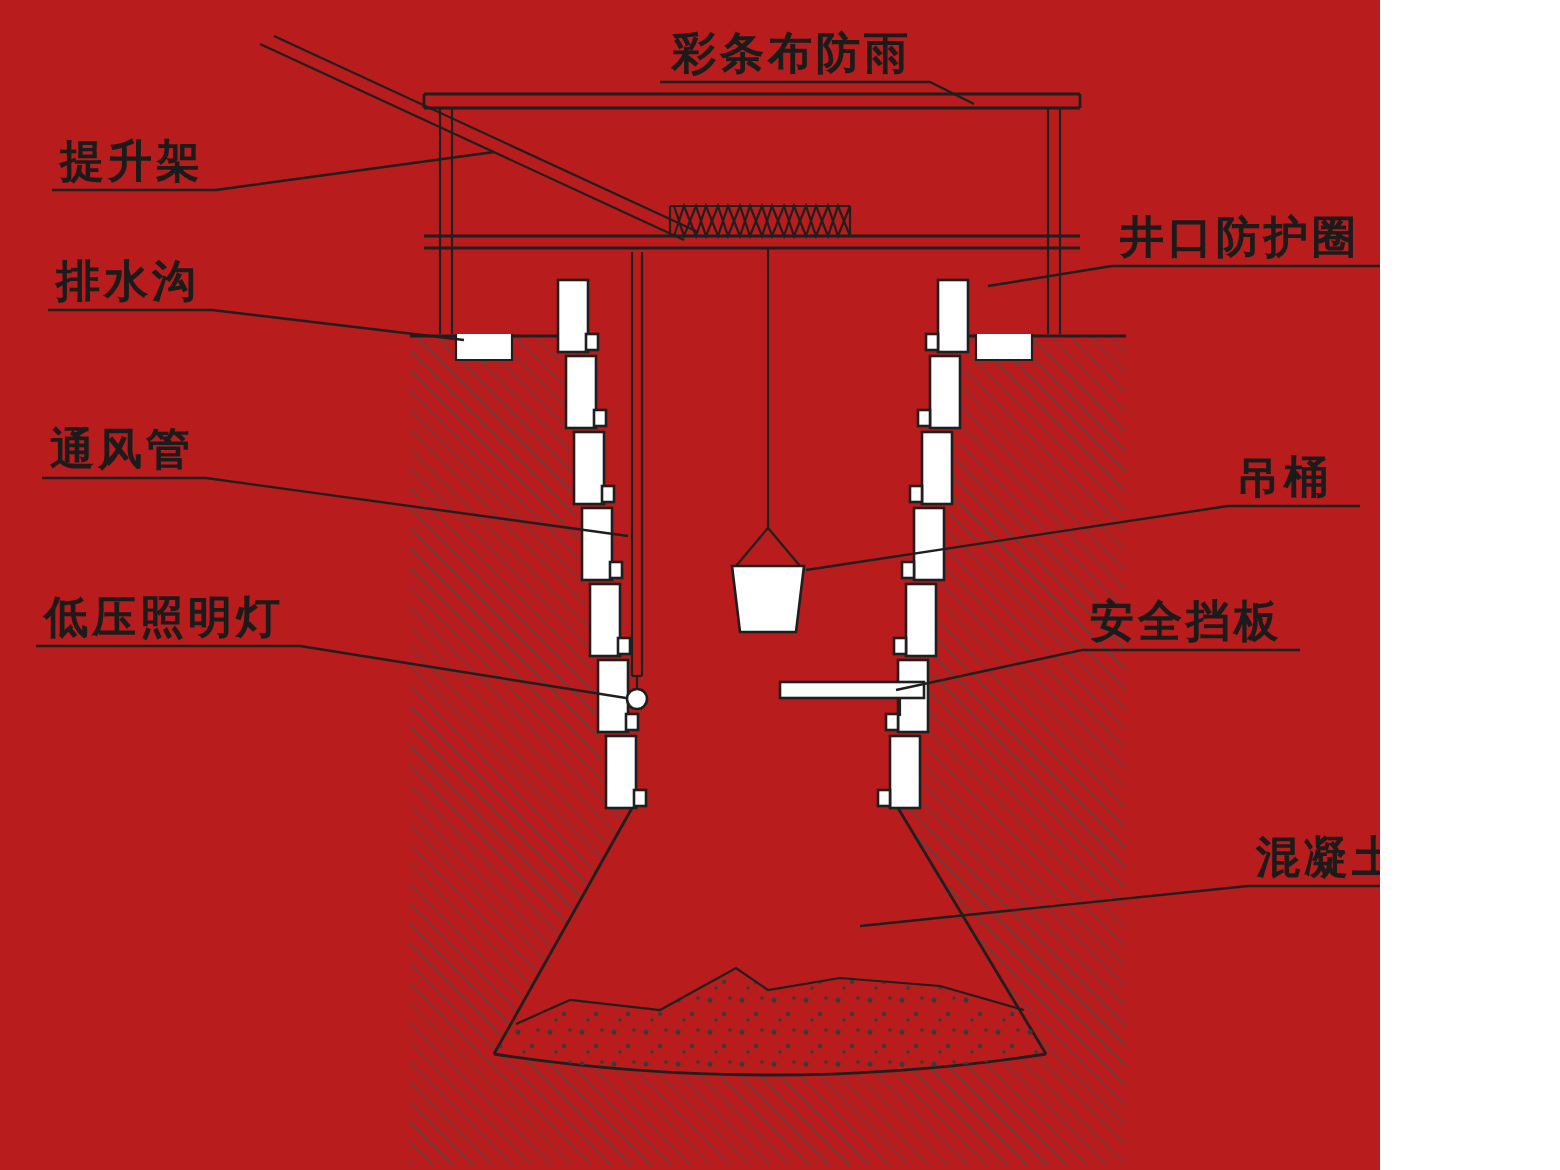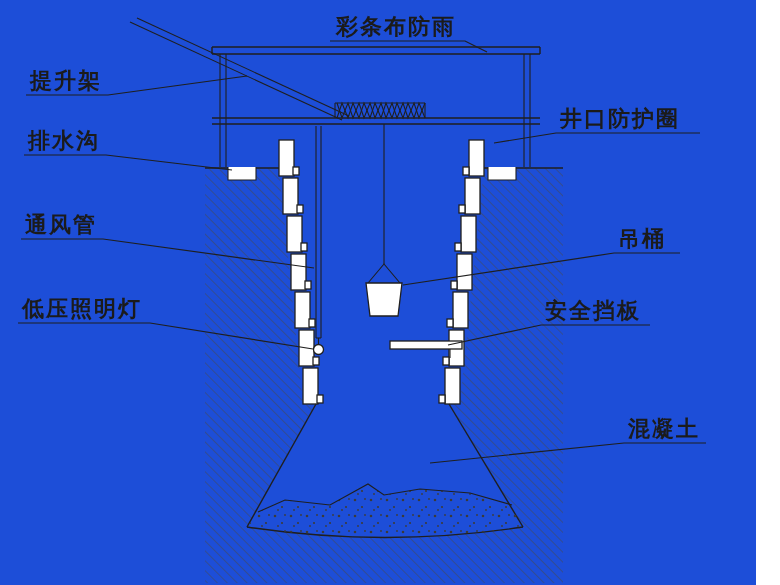--- a/index.html
+++ b/index.html
@@ -1,16 +1,16 @@
 <!DOCTYPE html>
 <html><head>
 <meta charset="utf-8">
 <style>
   html,body{margin:0;padding:0;background:#ffffff;}
-  .stage{position:relative;width:756px;height:585px;background:#1d4ed8;overflow:hidden;
+  .stage{position:relative;width:690px;height:585px;background:#b91c1c;overflow:hidden;
          font-family:"Liberation Sans",sans-serif;}
   svg{display:block;}
   .lbl{font-family:"Liberation Sans","DejaVu Sans",sans-serif;
        font-size:22px;font-weight:600;fill:#1b1b1b;letter-spacing:2px;}
   .ln{stroke:#1f1f1f;stroke-width:1.4;fill:none;}
   .thin{stroke:#1f1f1f;stroke-width:1.1;fill:none;}
   .leader{stroke:#1f1f1f;stroke-width:1.2;fill:none;}
   .white{fill:#ffffff;stroke:#1f1f1f;stroke-width:1.3;}
 </style>
 </head>

